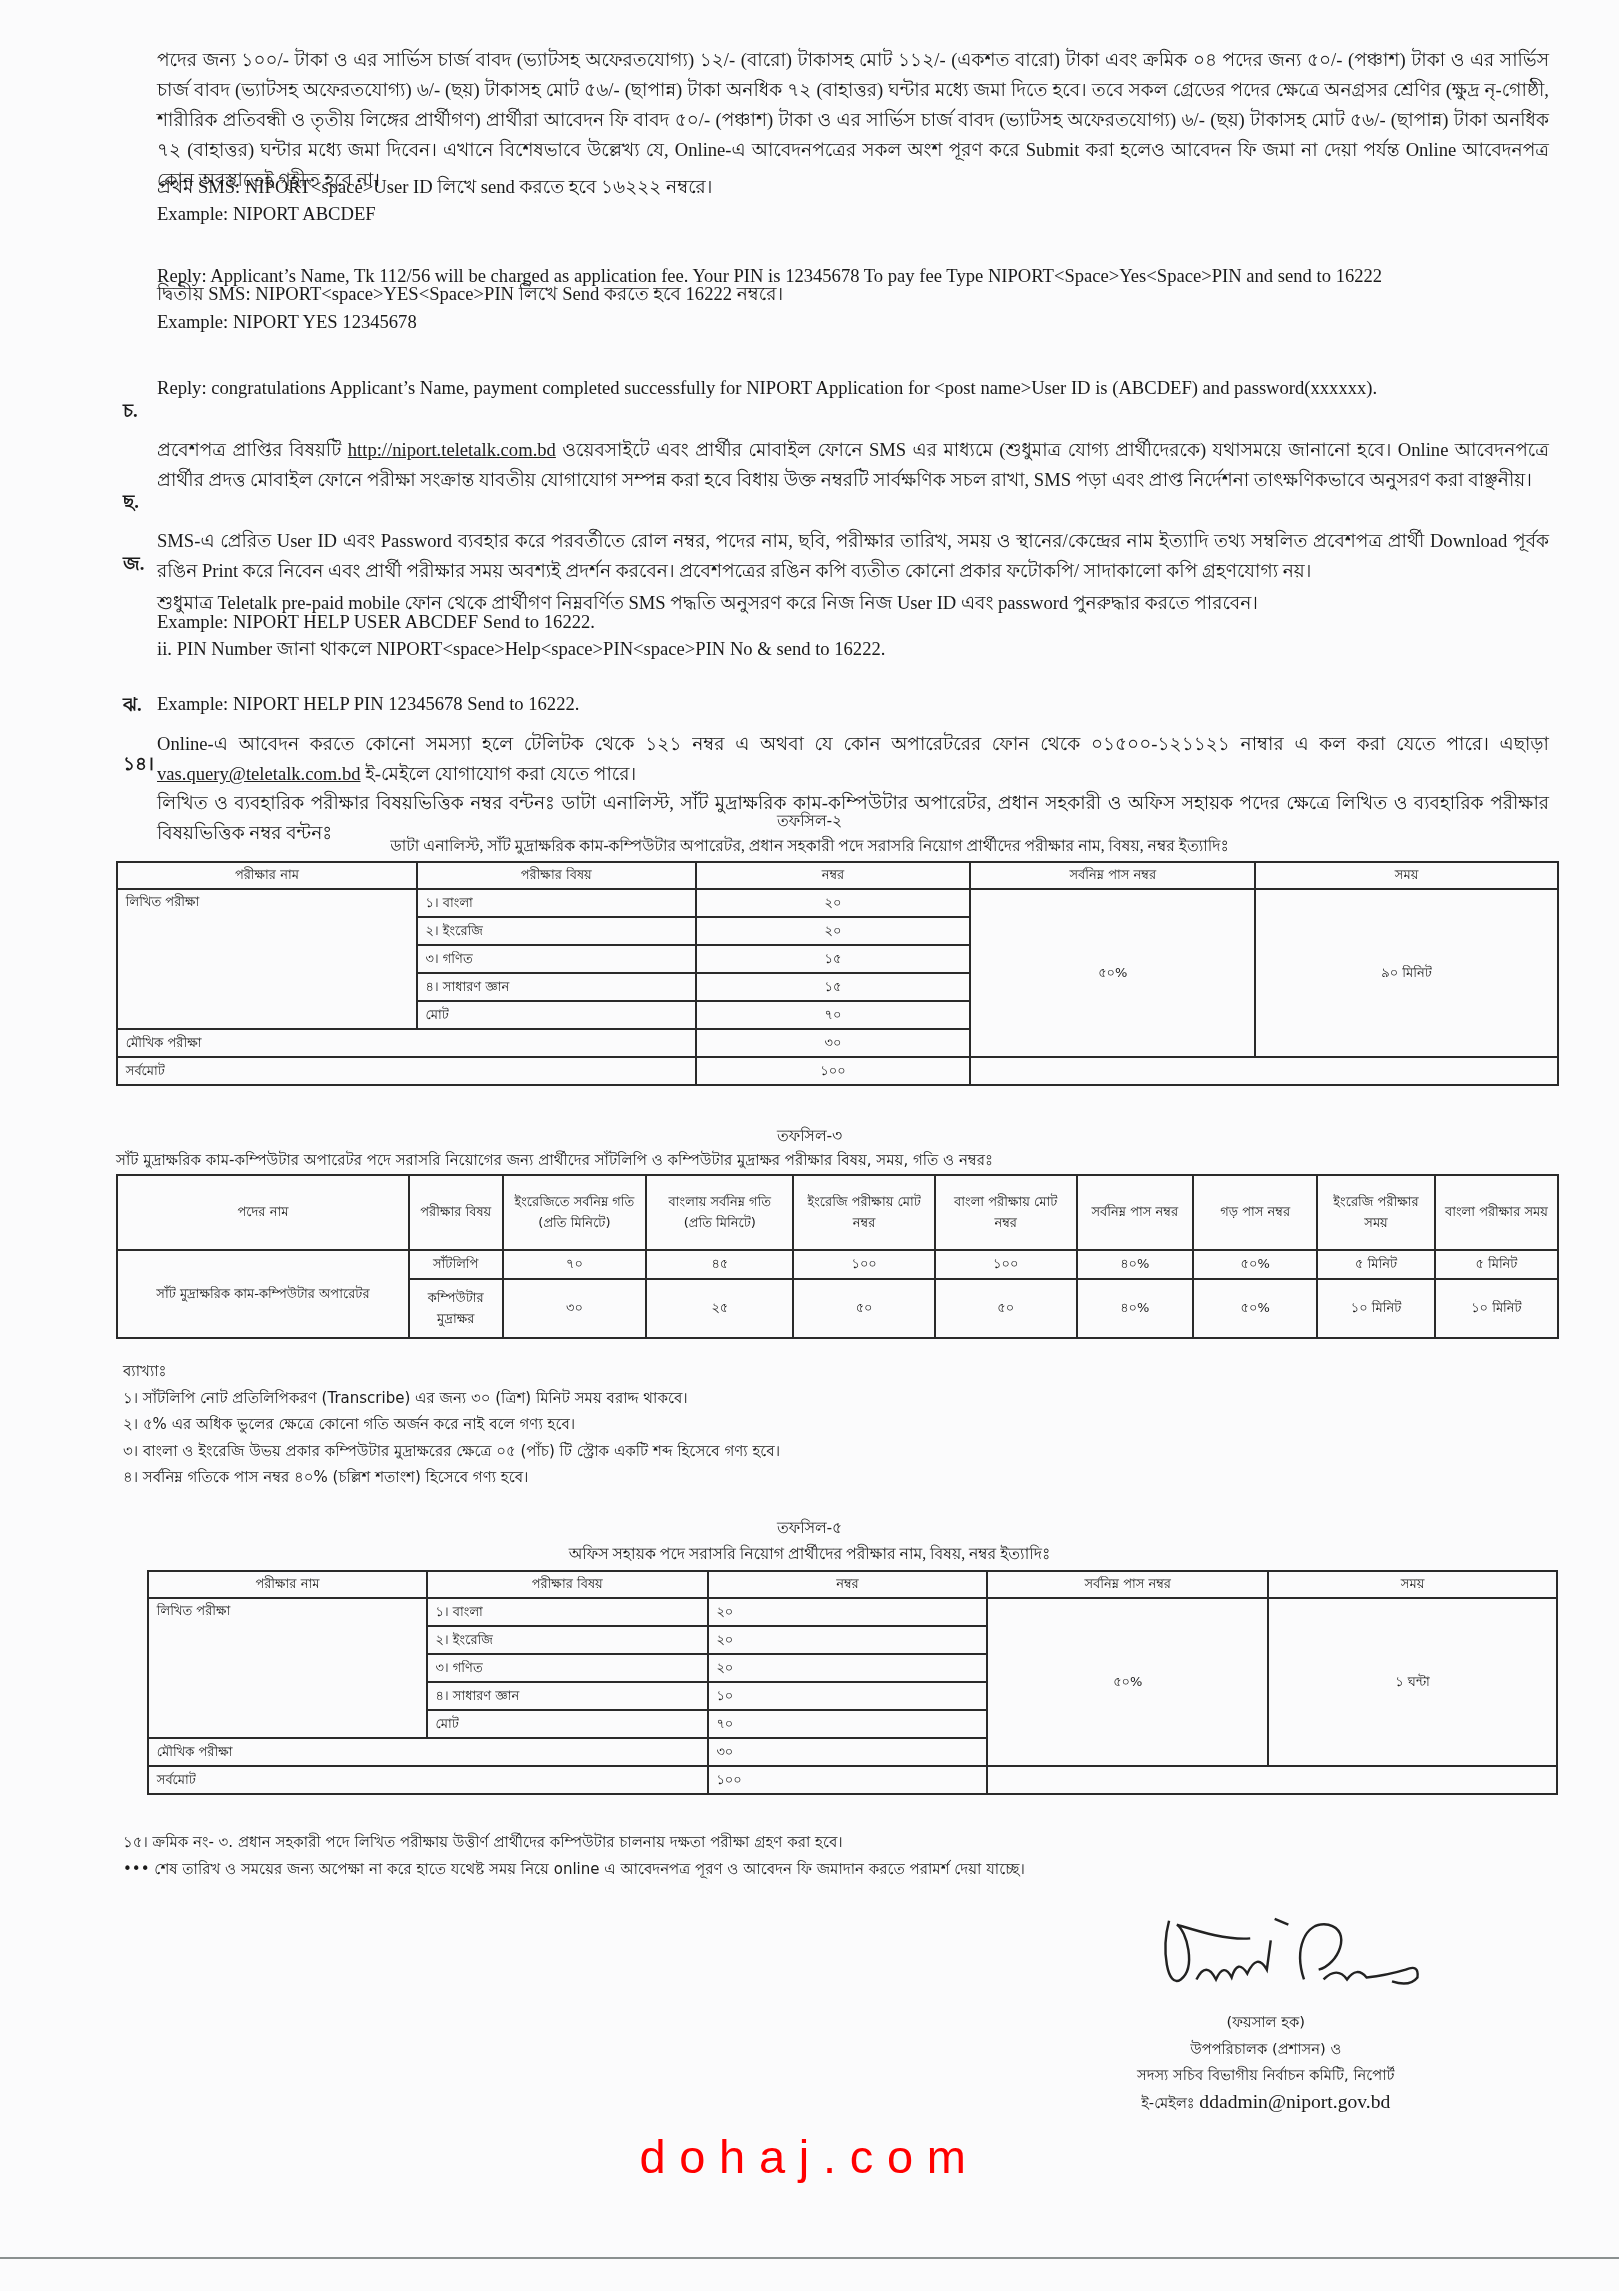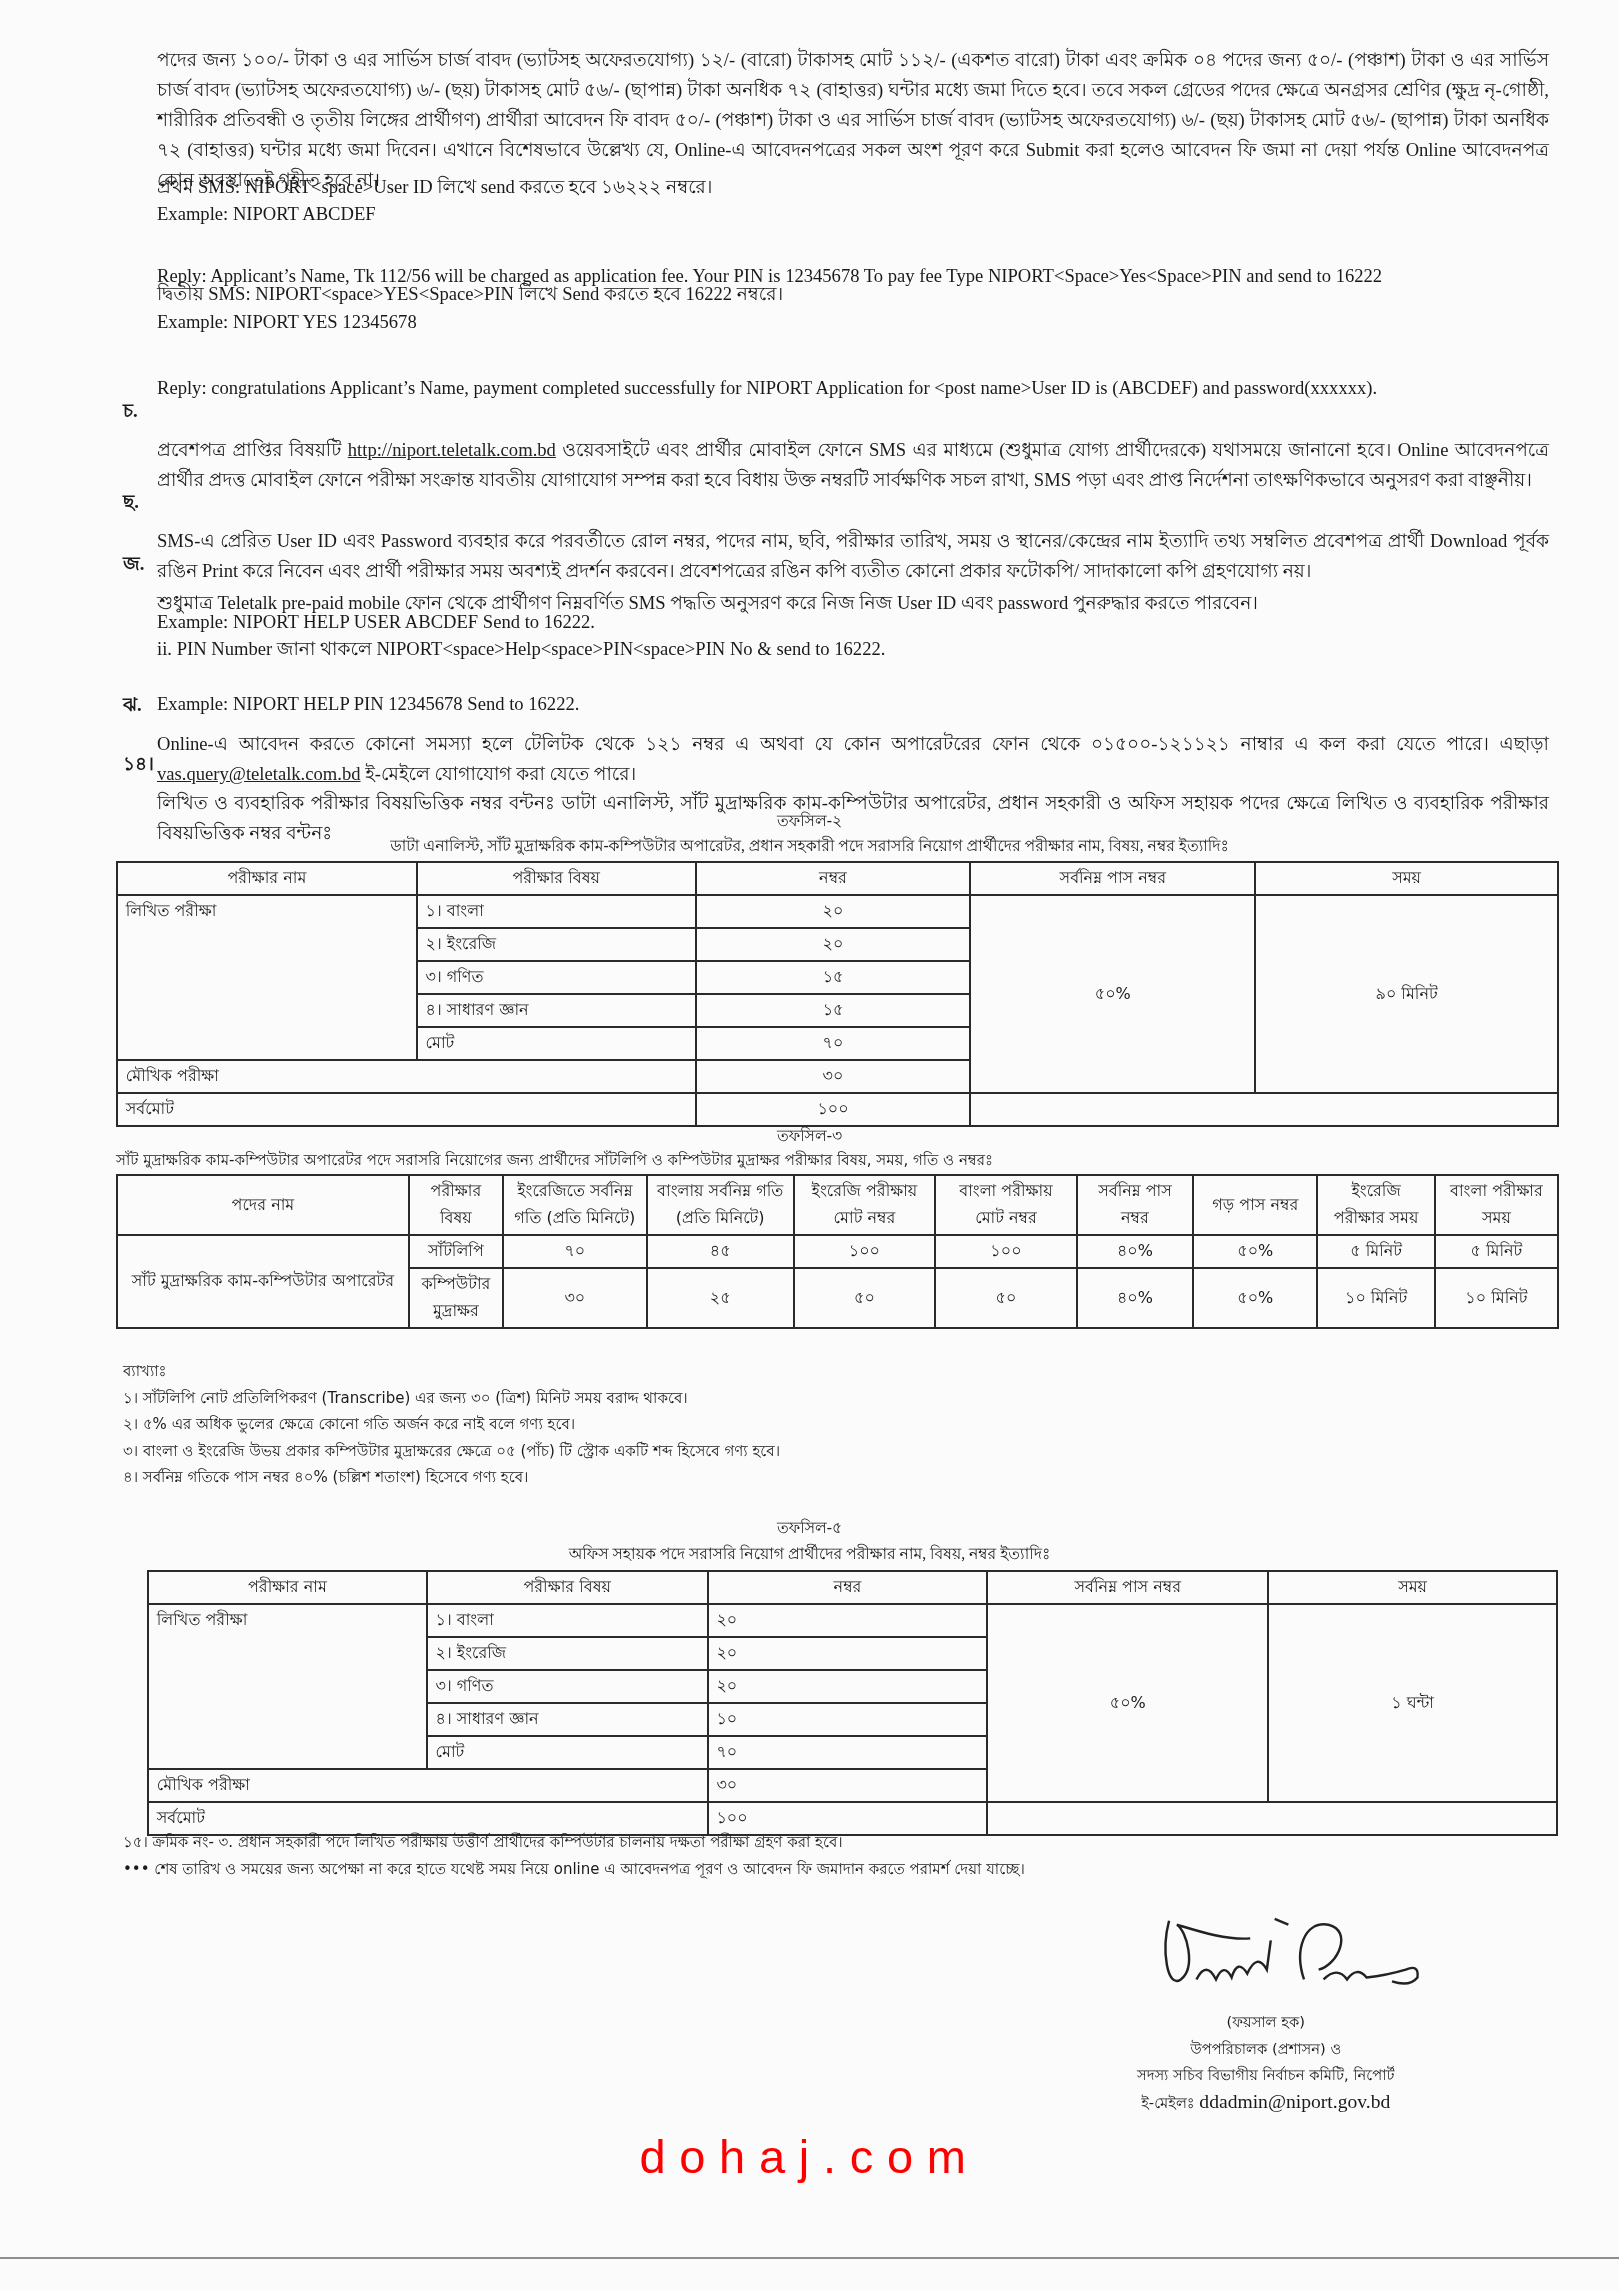--- a/index.html
+++ b/index.html
@@ -15,21 +15,21 @@
   .para {
     position: absolute; left: 157px; width: 1392px;
     font-size: 18.6px; line-height: 30px; text-align: justify; margin-top: 39px;
   }
   .line { position: absolute; font-size: 18.6px; line-height: 27.4px; white-space: nowrap; }
   .marker { position: absolute; left: 123px; font-size: 18.6px; line-height: 30px; font-weight: bold; }
   .link { color: #222; text-decoration: underline; }
   .center-title { position: absolute; left: 0; width: 1619px; text-align: center; font-size: 15.7px; line-height: 21.6px; }
   table.exam {
     position: absolute; border-collapse: collapse;
-    font-family: "DejaVu Sans", sans-serif; font-size: 16px;
+    font-family: "DejaVu Sans", sans-serif; font-size: 13px;
   }
   table.exam td, table.exam th {
     border: 2px solid #2a2a2a; padding: 2px 7.8px; font-weight: normal; vertical-align: middle;
   }
   table.exam th { text-align: center; }
   table.exam td.c { text-align: center; }
   .notes { position: absolute; left: 123px; font-family: "DejaVu Sans", sans-serif; font-size: 15px; line-height: 26.5px; }
   .sign-block { position: absolute; left: 1137px; top: 2009px; font-family: "DejaVu Sans", sans-serif; font-size: 14.7px; line-height: 26.5px; text-align: center; }
   .signature { position: absolute; left: 1157px; top: 1911px; width: 294px; height: 88px; }
   .watermark { position: absolute; left: 0; width: 1619px; top: 2129px; text-align: center; font-family: "Liberation Sans", sans-serif; font-size: 47px; letter-spacing: 13.7px; }
@@ -138,21 +138,21 @@
         <col style="width:132px">
         <col style="width:135px">
         <col style="width:130px">
         <col style="width:130px">
         <col style="width:107px">
         <col style="width:114px">
         <col style="width:108px">
         <col style="width:113px">
     </colgroup>
     <tbody>
-        <tr style="height:57px">
+        <tr style="height:75px">
       <th>পদের নাম</th>
       <th>পরীক্ষার বিষয়</th>
       <th>ইংরেজিতে সর্বনিম্ন গতি (প্রতি মিনিটে)</th>
       <th>বাংলায় সর্বনিম্ন গতি (প্রতি মিনিটে)</th>
       <th>ইংরেজি পরীক্ষায় মোট নম্বর</th>
       <th>বাংলা পরীক্ষায় মোট নম্বর</th>
       <th>সর্বনিম্ন পাস নম্বর</th>
       <th>গড় পাস নম্বর</th>
       <th>ইংরেজি পরীক্ষার সময়</th>
       <th>বাংলা পরীক্ষার সময়</th>

